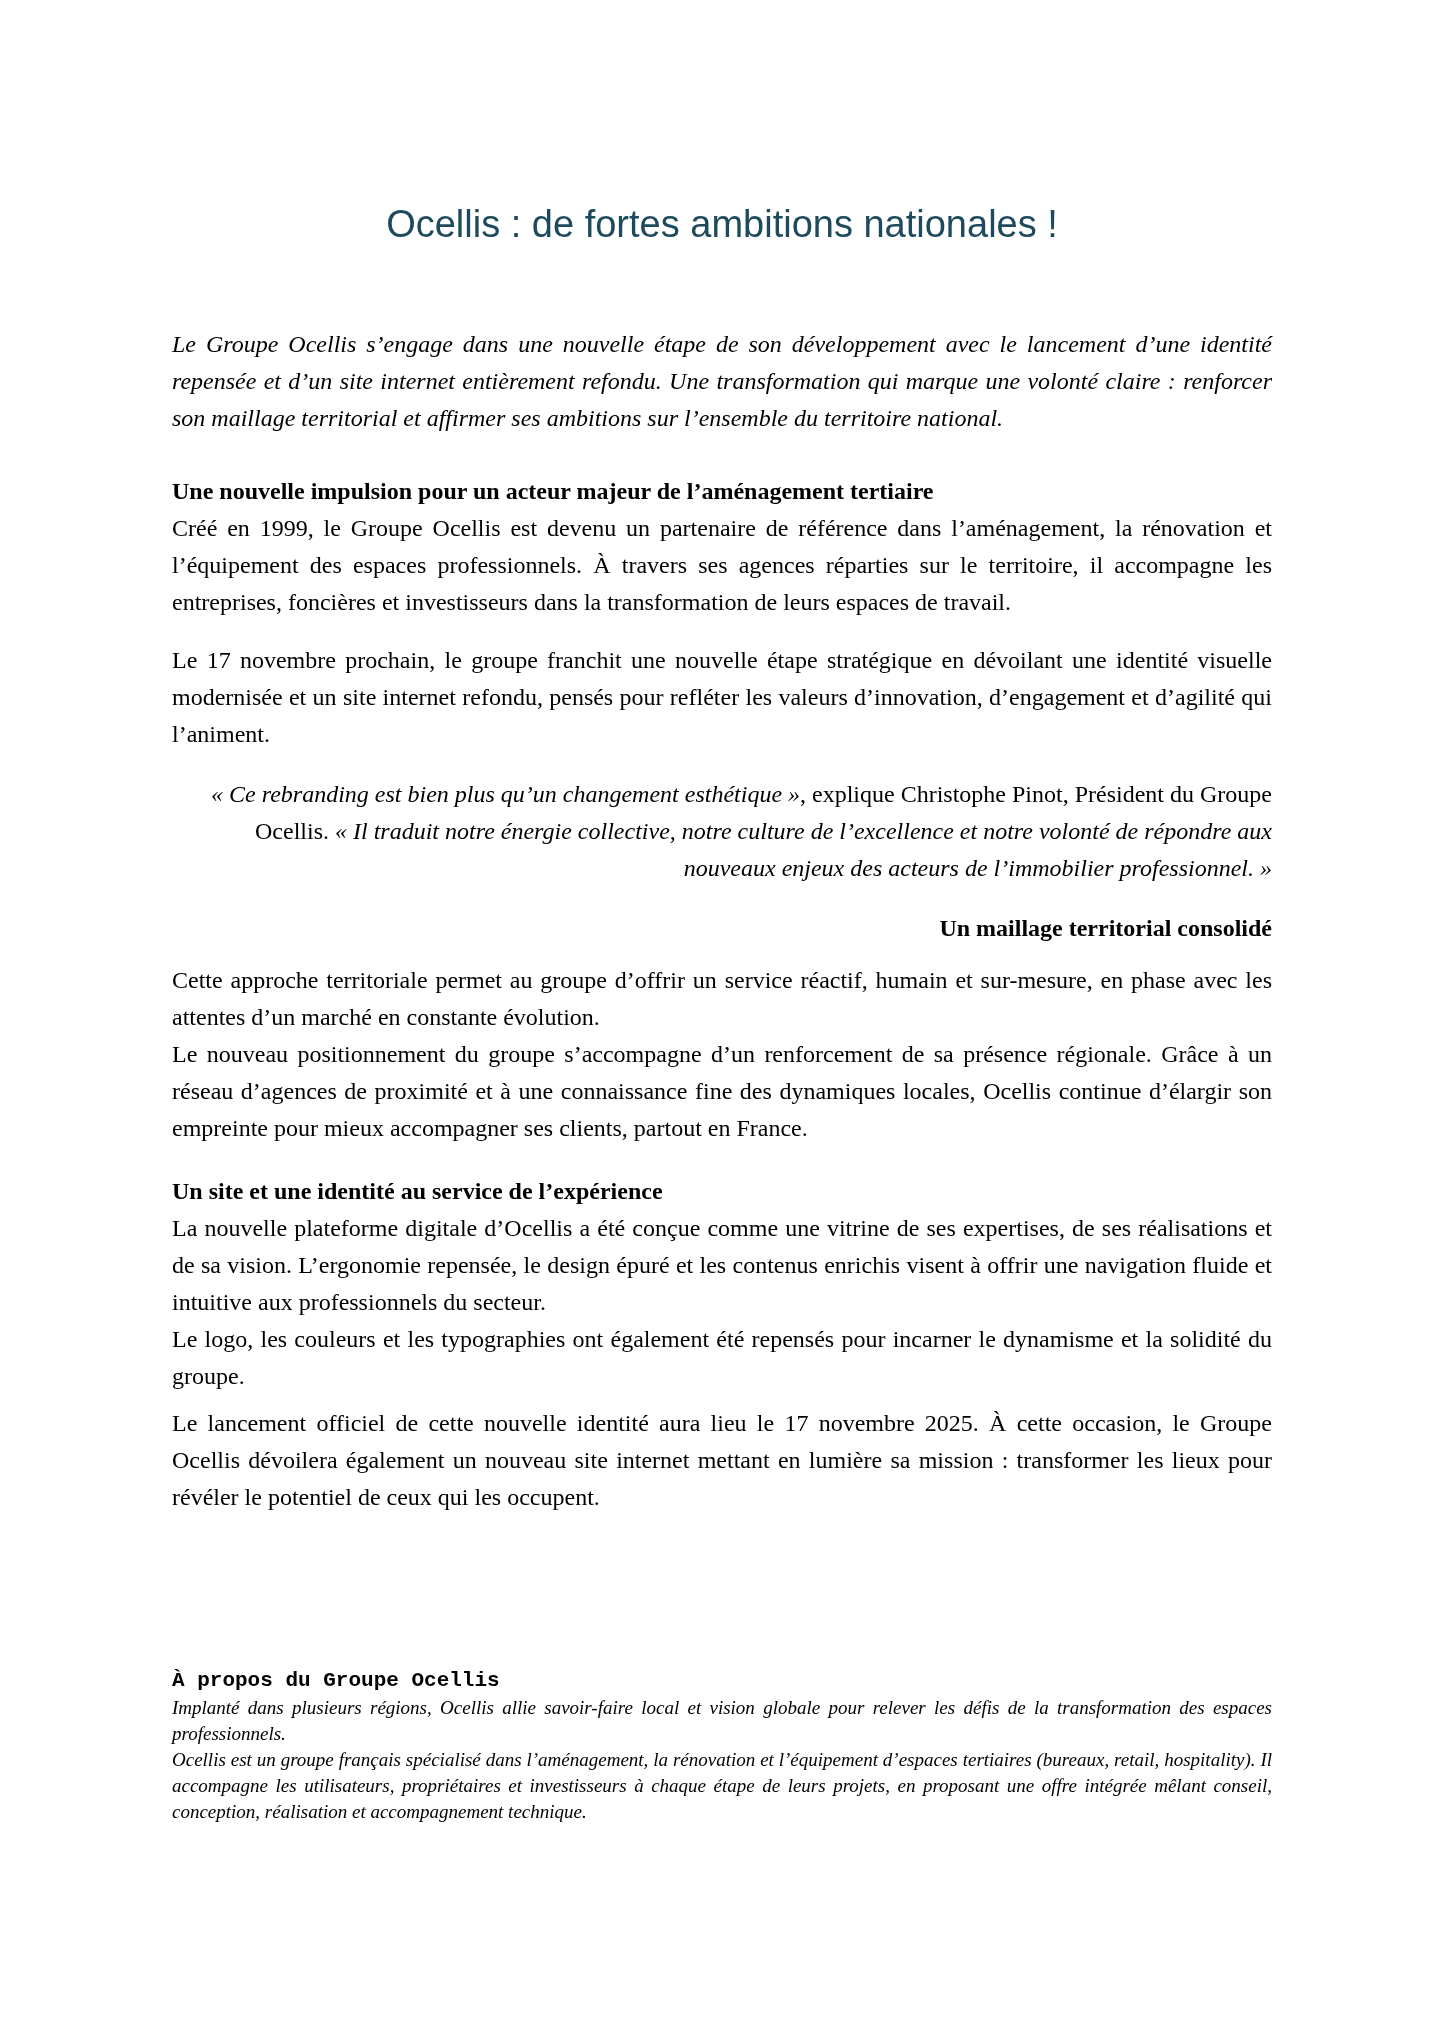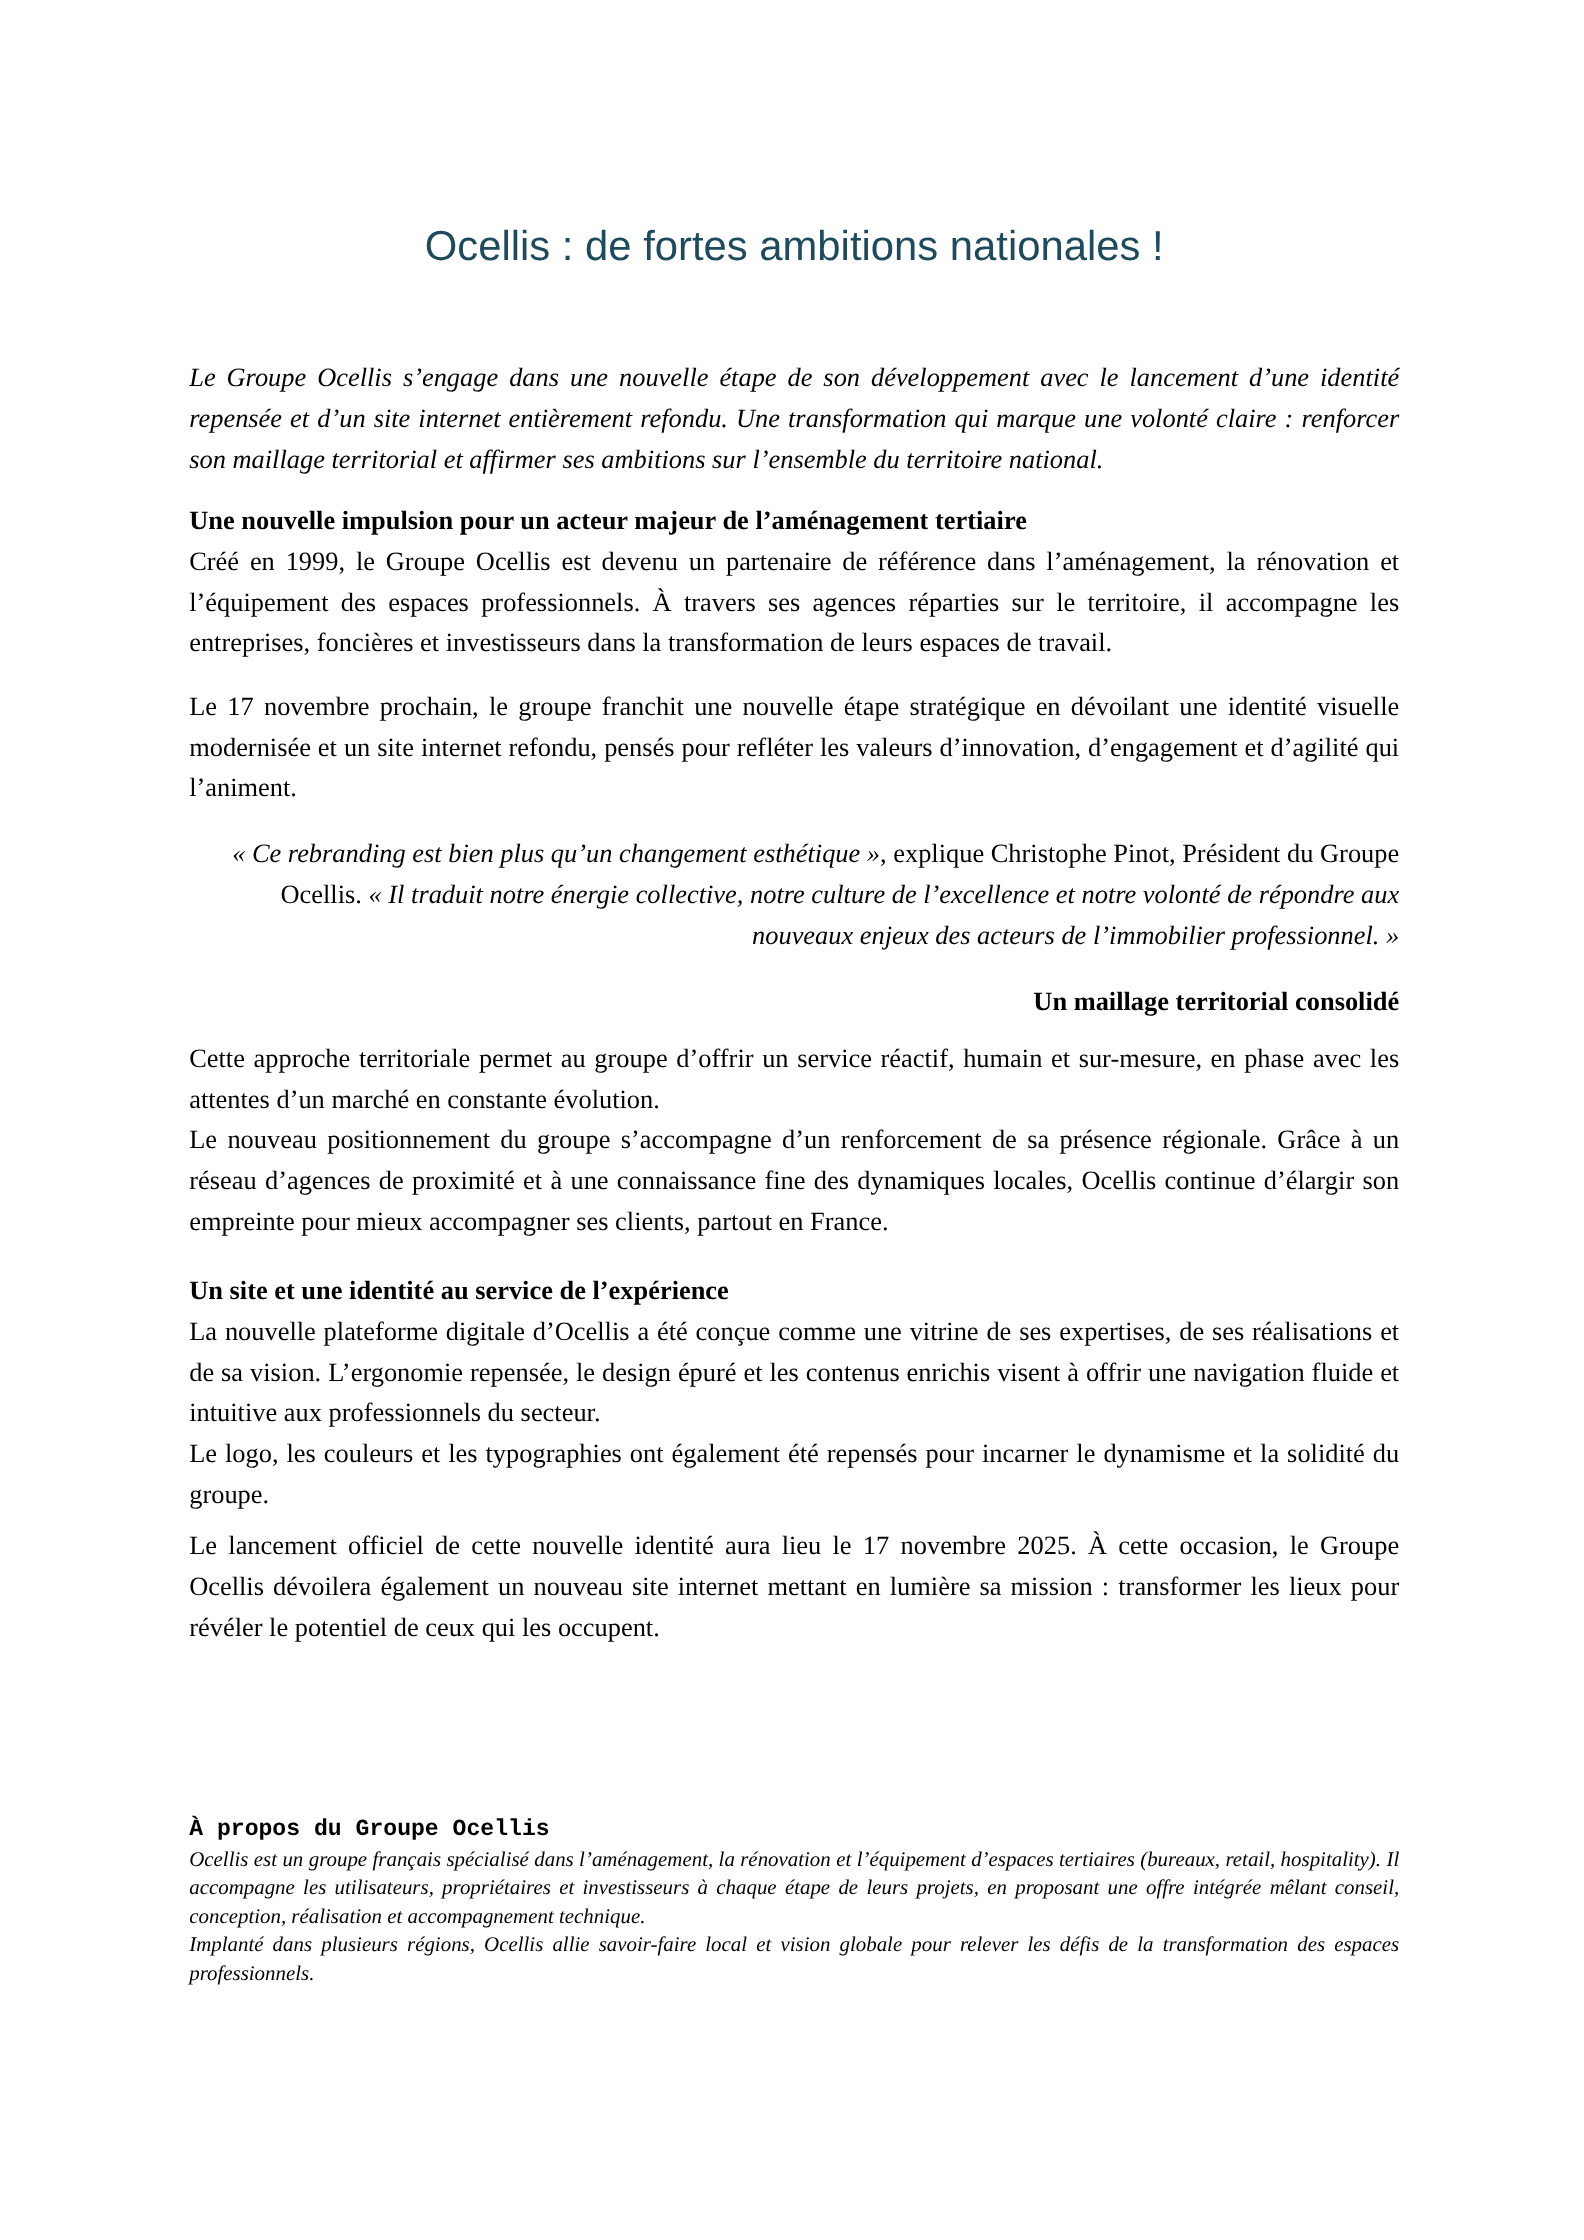--- a/index.html
+++ b/index.html
@@ -55,21 +55,21 @@
   .about-text {
     margin: 0;
     font-family: "Liberation Serif", "DejaVu Serif", serif;
     font-size: 19px;
     line-height: 26px;
     font-style: italic;
     color: #000000;
     text-align: justify;
   }
   .mt-81  { margin-top: 81px; font-style: italic;  }
-  .mt-20  { margin-top: 19px;  }
+  .mt-20  { margin-top: 36px;  }
   .mt-21  { margin-top: 21px;  }
   .mt-23  { margin-top: 23px; text-align: right;  }
   .mt-15  { margin-top: 15px;  }
   .mt-26  { margin-top: 26px;  }
   .mt-10  { margin-top: 10px;  }
   .mt-151 { margin-top: 151px; }
 </style>
 </head>
 <body>
 
@@ -96,17 +96,17 @@
   <h2 class="heading mt-26">Un site et une identité au service de l’expérience</h2>
 
   <p class="body">La nouvelle plateforme digitale d’Ocellis a été conçue comme une vitrine de ses expertises, de ses réalisations et de sa vision. L’ergonomie repensée, le design épuré et les contenus enrichis visent à offrir une navigation fluide et intuitive aux professionnels du secteur.</p>
 
   <p class="body">Le logo, les couleurs et les typographies ont également été repensés pour incarner le dynamisme et la solidité du groupe.</p>
 
   <p class="body mt-10">Le lancement officiel de cette nouvelle identité aura lieu le 17 novembre 2025. À cette occasion, le Groupe Ocellis dévoilera également un nouveau site internet mettant en lumière sa mission : transformer les lieux pour révéler le potentiel de ceux qui les occupent.</p>
 
   <h3 class="about-heading mt-151">À propos du Groupe Ocellis</h3>
 
+  <p class="about-text">Implanté dans plusieurs régions, Ocellis allie savoir-faire local et vision globale pour relever les défis de la transformation des espaces professionnels.</p>
+
   <p class="about-text">Ocellis est un groupe français spécialisé dans l’aménagement, la rénovation et l’équipement d’espaces tertiaires (bureaux, retail, hospitality). Il accompagne les utilisateurs, propriétaires et investisseurs à chaque étape de leurs projets, en proposant une offre intégrée mêlant conseil, conception, réalisation et accompagnement technique.</p>
-
-  <p class="about-text">Implanté dans plusieurs régions, Ocellis allie savoir-faire local et vision globale pour relever les défis de la transformation des espaces professionnels.</p>
 
 </div>
 
 </body></html>

